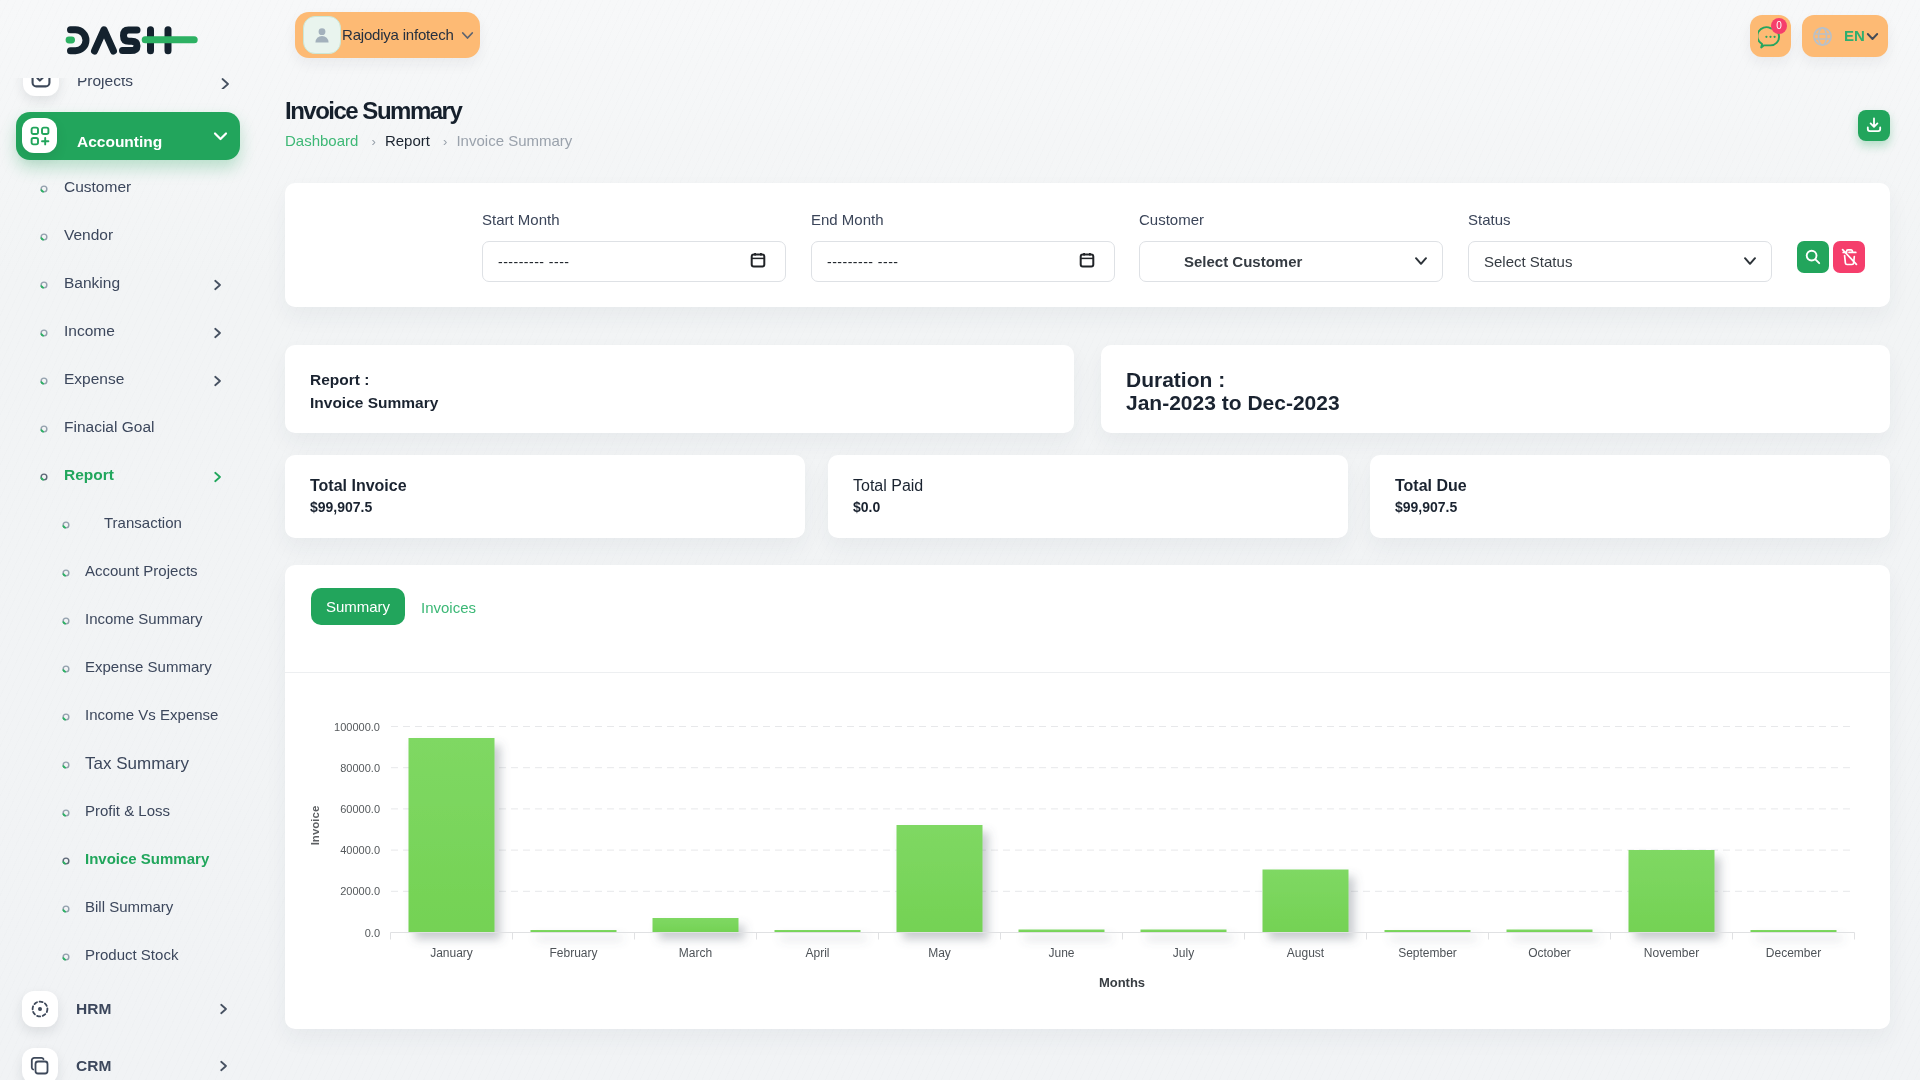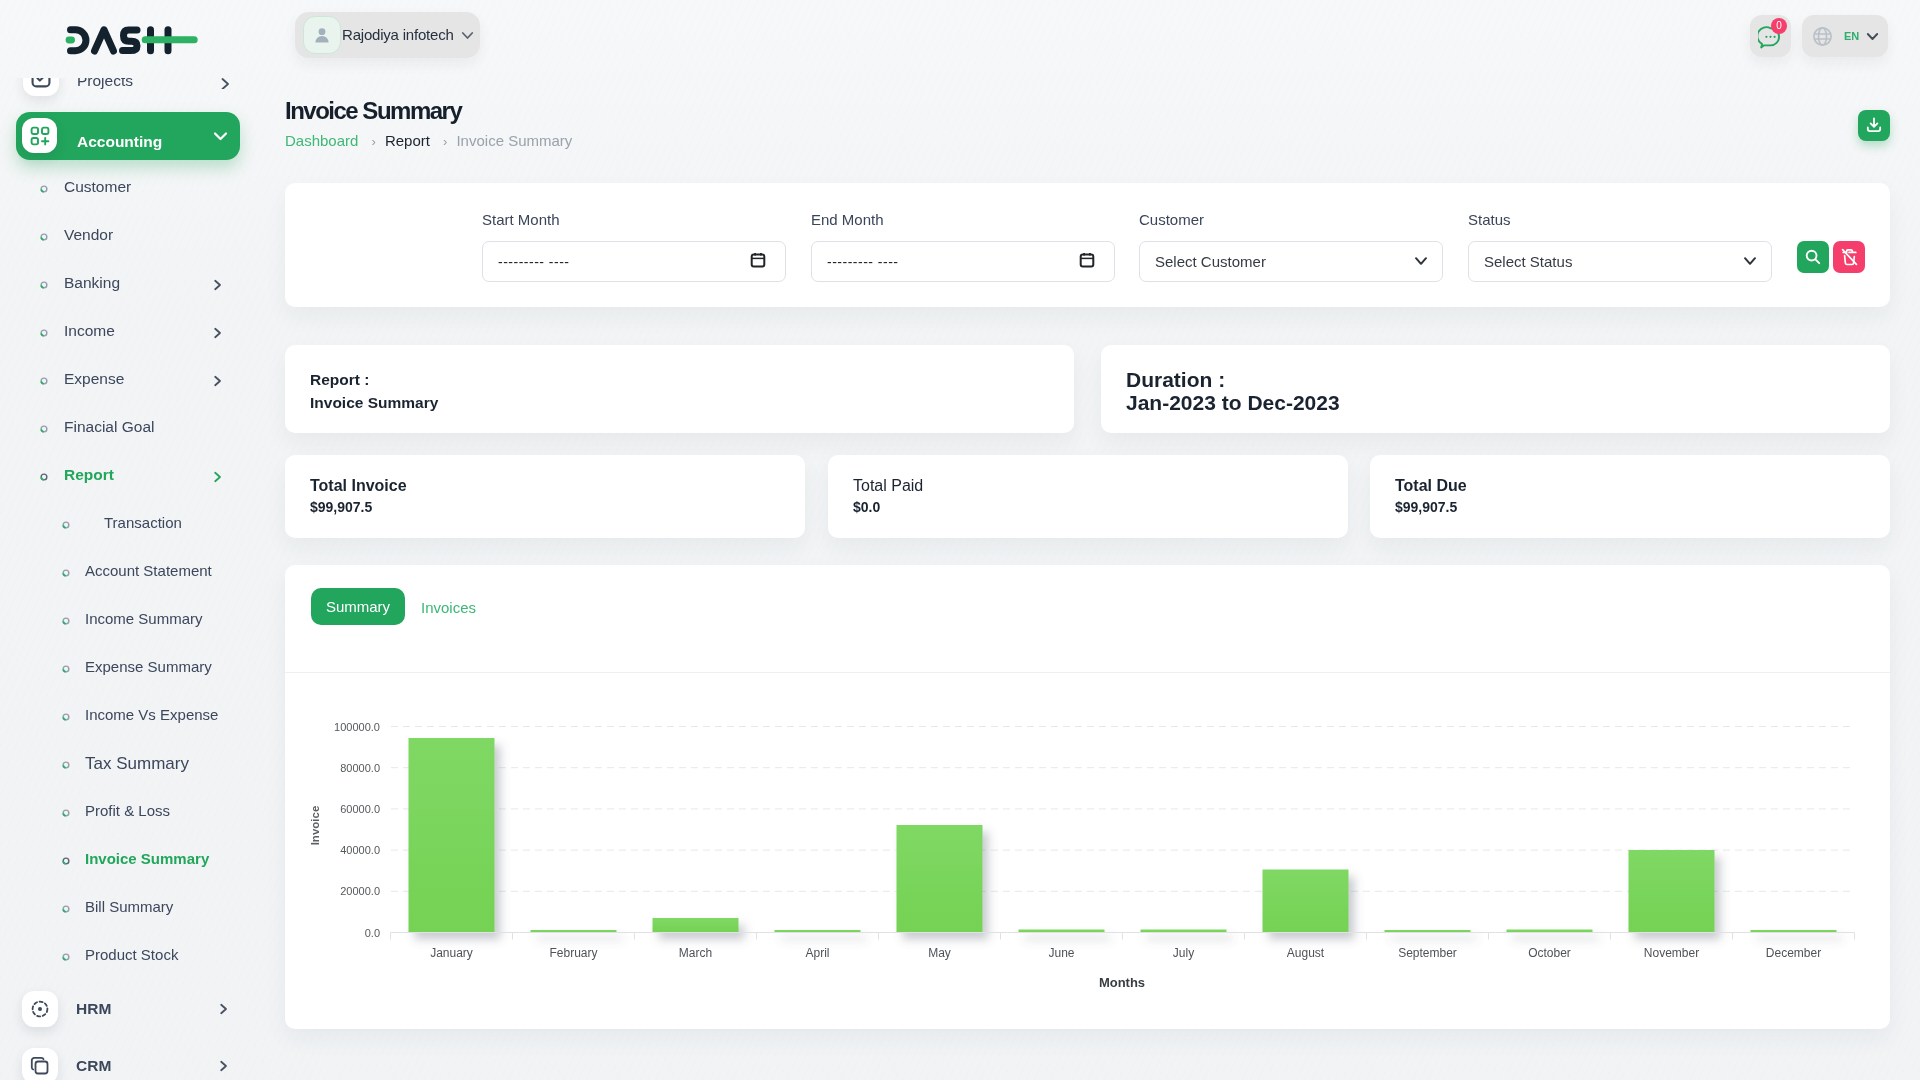--- a/index.html
+++ b/index.html
@@ -5,21 +5,21 @@
   * { margin:0; padding:0; box-sizing:border-box; }
   html,body { width:1920px; height:1080px; overflow:hidden; }
   body { font-family:"Liberation Sans", sans-serif; background:linear-gradient(180deg,#f7f8f9 0px,#f2f4f5 280px,#f1f3f5 100%); position:relative; }
   body::before { content:""; position:absolute; inset:0;
     background:repeating-linear-gradient(115deg, rgba(125,135,145,0.016) 0 1px, rgba(255,255,255,0) 1px 7px); }
   .abs { position:absolute; }
   .card { position:absolute; background:#fff; border-radius:10px; box-shadow:0 10px 22px rgba(44,56,69,.05); }
   .ib { position:absolute; width:36px; height:36px; background:#fff; border-radius:12px;
         box-shadow:0 5px 12px rgba(25,39,52,.10); display:flex; align-items:center; justify-content:center; }
   .mi { position:absolute; font-size:15.5px; color:#3c475c; white-space:nowrap; }
-  .pill { position:absolute; background:#e5e5e5; border-radius:14px; box-shadow:0 6px 14px rgba(30,42,55,.06);
+  .pill { position:absolute; background:#fdba74; border-radius:14px; box-shadow:0 6px 14px rgba(30,42,55,.06);
           display:flex; align-items:center; }
   .lbl { position:absolute; font-size:15px; color:#3b4559; }
   .inp { position:absolute; height:41px; background:#fff; border:1px solid #dee1e5; border-radius:7px; }
 </style>
 </head>
 <body>
 
 <svg class="abs" style="left:60px;top:20px" width="150" height="42" viewBox="0 0 150 42">
   <g fill="none" stroke="#14222e" stroke-width="7" stroke-linecap="round" stroke-linejoin="round">
     <path d="M10.5,9.8 L15.5,9.8 A 10.45,10.45 0 0 1 15.5,30.7 L10.5,30.7"></path>
@@ -130,21 +130,21 @@
         <path d="M1.6 5.8 A 3.1 3.1 0 0 0 3.4 7.4" stroke="#2bb263" stroke-width="2.2" stroke-linecap="round"></path>
       </svg>
     </div>
     <div class="mi" style="left:85px;top:514px;font-size:15px;margin-left:19px;">Transaction</div>
     <div class="abs" style="left:62px;top:569px">
       <svg style="display:block" width="8" height="8" viewBox="0 0 9 9" fill="none">
         <circle cx="4.5" cy="4.5" r="3.2" stroke="#93a0ad" stroke-width="1.6"></circle>
         <path d="M1.6 5.8 A 3.1 3.1 0 0 0 3.4 7.4" stroke="#2bb263" stroke-width="2.2" stroke-linecap="round"></path>
       </svg>
     </div>
-    <div class="mi" style="left:85px;top:562px;font-size:15px;">Account Statement</div>
+    <div class="mi" style="left:85px;top:562px;font-size:15px;">Account Projects</div>
     <div class="abs" style="left:62px;top:617px">
       <svg style="display:block" width="8" height="8" viewBox="0 0 9 9" fill="none">
         <circle cx="4.5" cy="4.5" r="3.2" stroke="#93a0ad" stroke-width="1.6"></circle>
         <path d="M1.6 5.8 A 3.1 3.1 0 0 0 3.4 7.4" stroke="#2bb263" stroke-width="2.2" stroke-linecap="round"></path>
       </svg>
     </div>
     <div class="mi" style="left:85px;top:610px;font-size:15px;">Income Summary</div>
     <div class="abs" style="left:62px;top:665px">
       <svg style="display:block" width="8" height="8" viewBox="0 0 9 9" fill="none">
         <circle cx="4.5" cy="4.5" r="3.2" stroke="#93a0ad" stroke-width="1.6"></circle>
@@ -239,21 +239,21 @@
   <circle cx="16.6" cy="11.8" r="1.1" fill="#24a55f" stroke="none"></circle>
 </svg>
 <div class="abs" style="left:1771px;top:18px;width:16px;height:16px;border-radius:50%;background:#f53e6c;color:#fff;font-size:10px;text-align:center;line-height:16px;">0</div>
 
 <div class="pill" style="left:1802px;top:15px;width:86px;height:42px;border-radius:12px;"></div>
 <svg class="abs" style="left:1812px;top:26px" width="21" height="21" viewBox="0 0 21 21" fill="none" stroke="#b9c0c8" stroke-width="1.6">
   <circle cx="10.5" cy="10.5" r="8.6"></circle>
   <ellipse cx="10.5" cy="10.5" rx="4" ry="8.6"></ellipse>
   <path d="M2.2 8 h16.6 M2.2 13 h16.6"></path>
 </svg>
-<span class="abs" style="left:1844px;top:0;height:72px;line-height:72px;font-size:11px;font-weight:bold;color:#2fae6e;">EN</span>
+<span class="abs" style="left:1844px;top:0;height:72px;line-height:72px;font-size:15px;font-weight:bold;color:#2fae6e;">EN</span>
 <svg class="abs" style="left:1866px;top:32px" width="13" height="9" viewBox="0 0 13 9" fill="none" stroke="#454c57" stroke-width="1.9" stroke-linecap="round" stroke-linejoin="round">
     <path d="M1.8 2 L6.5 7 L11.2 2"></path>
   </svg>
 
 <div class="abs" style="left:285px;top:97px;font-size:24px;font-weight:700;letter-spacing:-1.5px;color:#16202c;">Invoice Summary</div>
 <div class="abs" style="left:285px;top:132px;font-size:15px;color:#3eb876;">Dashboard
   <span style="color:#98a1ab;padding:0 9px;font-size:13px;">›</span><span style="color:#1b2430;">Report</span>
   <span style="color:#98a1ab;padding:0 9px;font-size:13px;">›</span><span style="color:#9aa2ac;">Invoice Summary</span>
 </div>
 <div class="abs" style="left:1858px;top:110px;width:32px;height:31px;background:#22a55c;border-radius:8px;box-shadow:0 5px 10px rgba(34,165,92,.3)">
@@ -275,21 +275,21 @@
 <div class="lbl" style="left:811px;top:211px;">End Month</div>
 <div class="inp" style="left:811px;top:241px;width:304px;"></div>
 <div class="abs" style="left:827px;top:254px;font-size:14px;color:#24292f;letter-spacing:0.5px;">--------- ----</div>
 <svg class="abs" style="left:1079px;top:252px" width="16" height="16" viewBox="0 0 15 16" fill="none" stroke="#202327" stroke-width="2">
   <rect x="1.2" y="2.6" width="12.6" height="12" rx="2"></rect>
   <path d="M1.2 6.4 h12.6" stroke-width="1.5"></path>
   <path d="M4.6 1 v2.6 M10.4 1 v2.6" stroke-width="1.8"></path>
 </svg>
 <div class="lbl" style="left:1139px;top:211px;">Customer</div>
 <div class="inp" style="left:1139px;top:241px;width:304px;"></div>
-<div class="abs" style="left:1155px;top:253px;font-size:15px;color:#353b42;">Select Customer</div>
+<div class="abs" style="left:1184px;top:253px;font-size:15px;color:#353b42;font-weight:bold;">Select Customer</div>
 <svg class="abs" style="left:1414px;top:256px" width="14" height="10" viewBox="0 0 14 10" fill="none" stroke="#2d3339" stroke-width="2" stroke-linecap="round" stroke-linejoin="round">
     <path d="M2 2.2 L7 7.8 L12 2.2"></path>
   </svg>
 <div class="lbl" style="left:1468px;top:211px;">Status</div>
 <div class="inp" style="left:1468px;top:241px;width:304px;"></div>
 <div class="abs" style="left:1484px;top:253px;font-size:15px;color:#353b42;">Select Status</div>
 <svg class="abs" style="left:1743px;top:256px" width="14" height="10" viewBox="0 0 14 10" fill="none" stroke="#2d3339" stroke-width="2" stroke-linecap="round" stroke-linejoin="round">
     <path d="M2 2.2 L7 7.8 L12 2.2"></path>
   </svg>
 <div class="abs" style="left:1797px;top:241px;width:32px;height:32px;background:#22a55c;border-radius:7px;">

